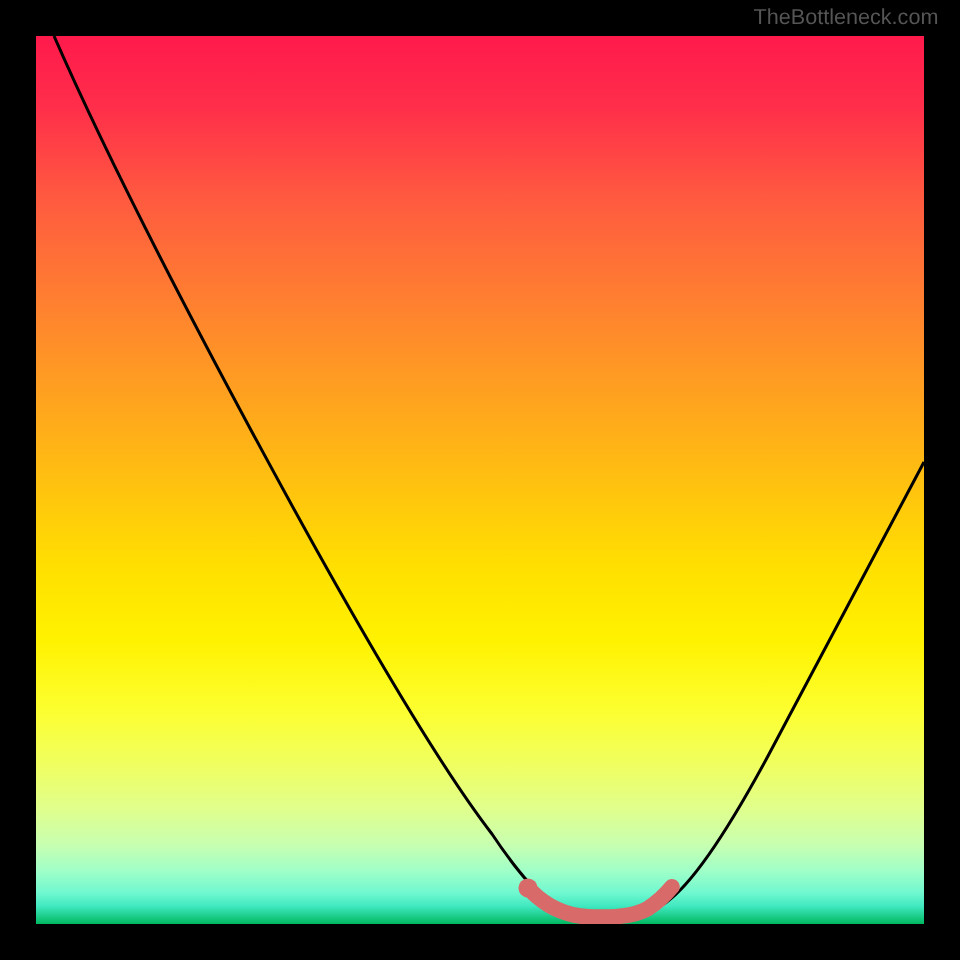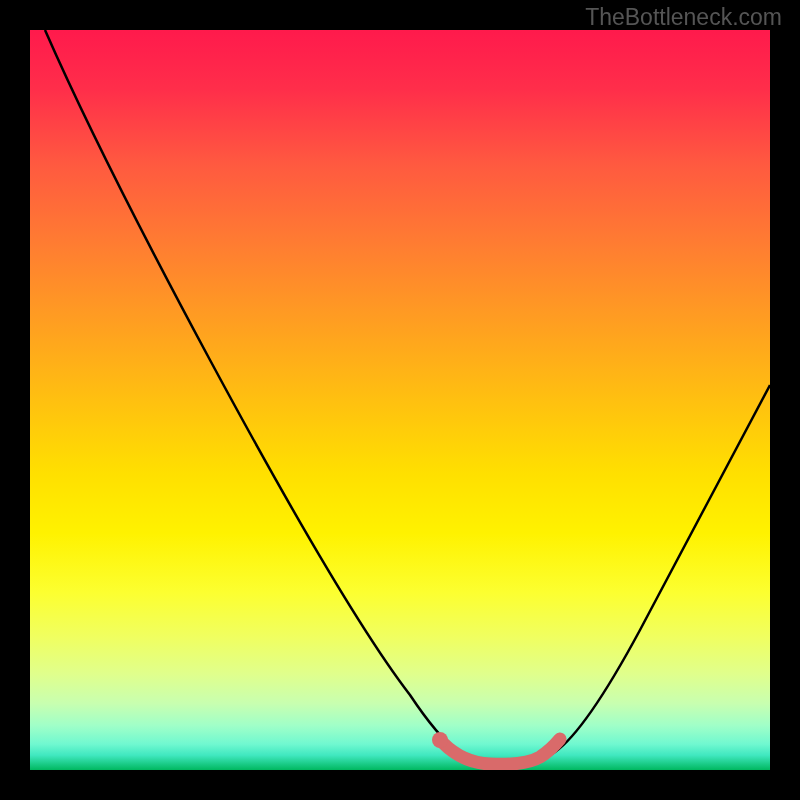--- a/index.html
+++ b/index.html
@@ -9,21 +9,21 @@
     background: #000;
     position: relative;
     overflow: hidden;
     font-family: Arial, sans-serif;
   }
   .watermark {
     position: absolute;
     top: 4px;
     right: 18px;
     color: #555;
-    font-size: 23px;
+    font-size: 18px;
     font-weight: 500;
     z-index: 10;
   }
   .plot-area {
     position: absolute;
     left: 30px;
     top: 30px;
     width: 740px;
     height: 740px;
     background: linear-gradient(to bottom,

